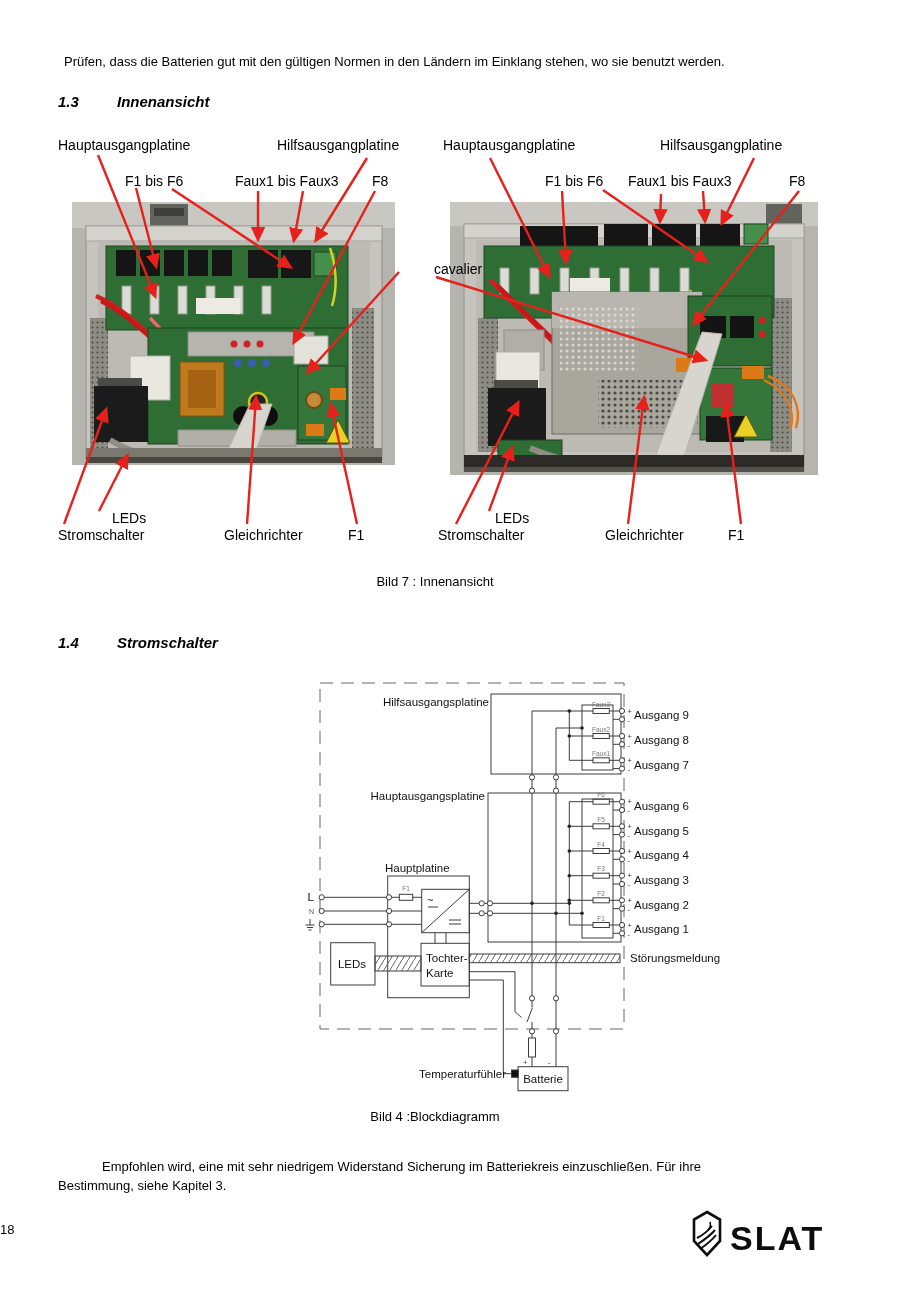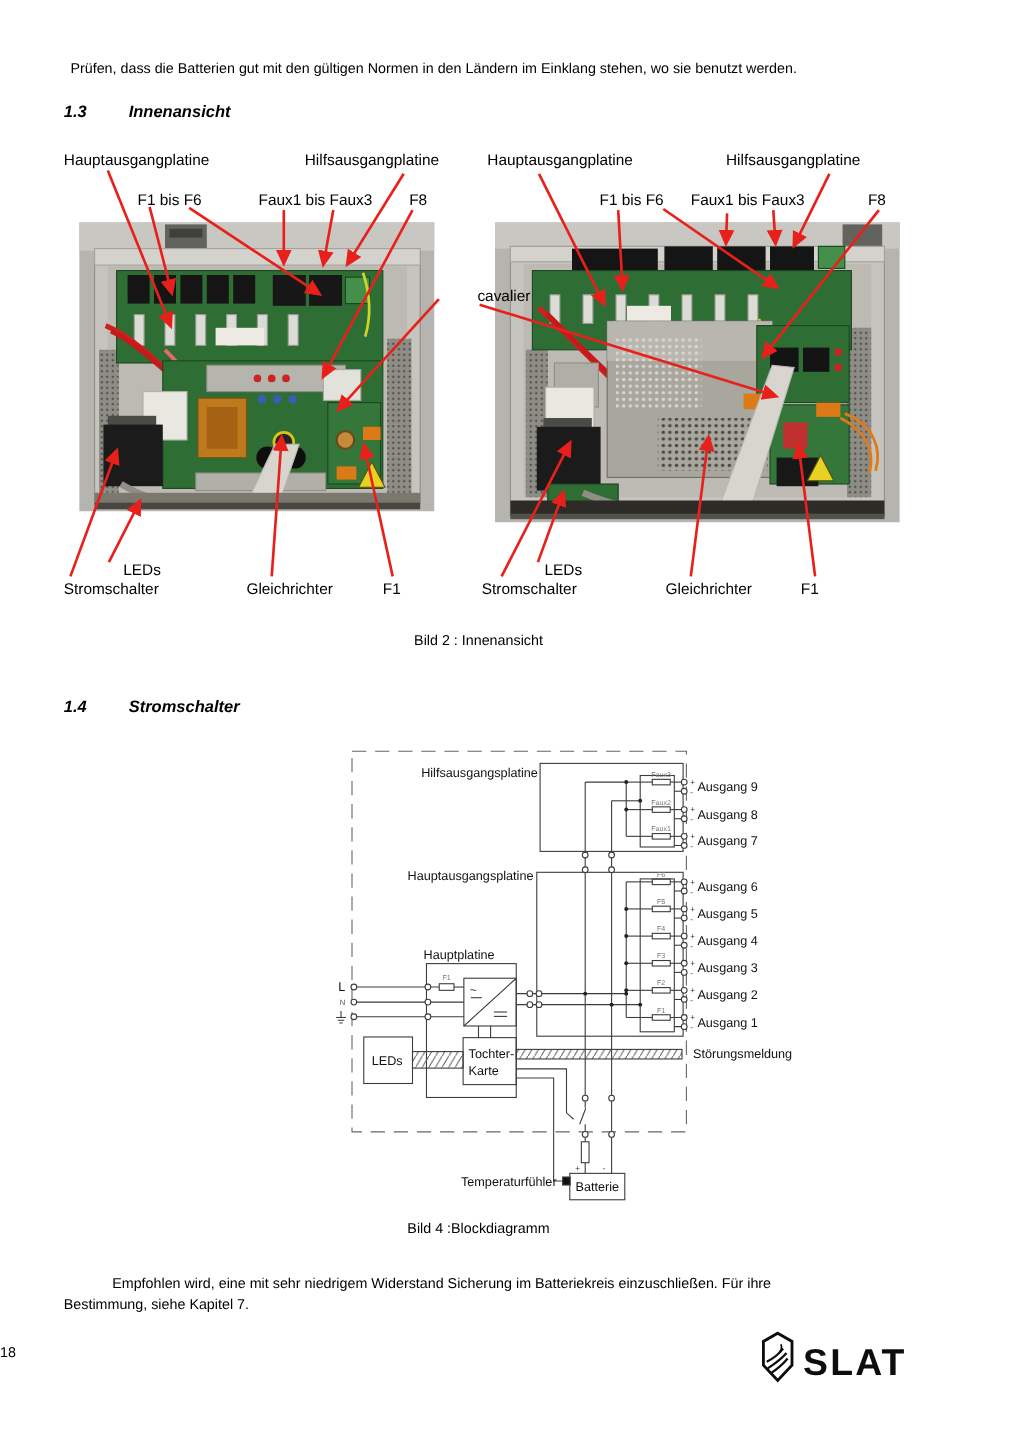--- a/index.html
+++ b/index.html
@@ -224,21 +224,21 @@
     <line x1="99" y1="511" x2="127" y2="456"></line>
     <line x1="247" y1="524" x2="256" y2="398"></line>
     <line x1="357" y1="524" x2="331" y2="405"></line>
     <line x1="456" y1="524" x2="518" y2="403"></line>
     <line x1="489" y1="511" x2="512" y2="448"></line>
     <line x1="628" y1="524" x2="644" y2="398"></line>
     <line x1="741" y1="524" x2="726" y2="405"></line>
   </g>
 </svg>
 
-<div class="abs caption" style="top:574px;">Bild 2 : Innenansicht</div>
+<div class="abs caption" style="top:574px;">Bild 7 : Innenansicht</div>
 
 <div class="abs heading" style="left:58px;top:634px;">
   <span class="num">1.4</span><span>Stromschalter</span>
 </div>
 
 <svg class="abs" style="left:300px;top:672px;" width="470" height="430" viewBox="300 672 470 430">
   <defs>
     <pattern id="hatch" width="6" height="10" patternUnits="userSpaceOnUse" patternTransform="rotate(0)">
       <path d="M0,10 L6,0" stroke="#666" stroke-width="1"></path>
     </pattern>
@@ -444,21 +444,21 @@
     <text class="dg-pm" x="523" y="1064.5">+</text>
     <text class="dg-pm" x="548" y="1064.5">-</text>
   </g>
 
   <text style="font-size:11px" x="427" y="904">~</text>
 </svg>
 
 <div class="abs caption" style="top:1109px;">Bild 4 :Blockdiagramm</div>
 
 <div class="abs body-text" style="left:58px;top:1158px;width:820px;margin-left:44px;">Empfohlen wird, eine mit sehr niedrigem Widerstand Sicherung im Batteriekreis einzuschließen. Für ihre</div>
-<div class="abs body-text" style="left:58px;top:1177px;width:820px;">Bestimmung, siehe Kapitel 7.</div>
+<div class="abs body-text" style="left:58px;top:1177px;width:820px;">Bestimmung, siehe Kapitel 3.</div>
 
 <div class="abs pagenum" style="top:1222px;">18</div>
 
 <svg class="abs" style="left:688px;top:1208px;" width="145" height="56" viewBox="0 0 145 56">
   <g fill="none" stroke="#0d0d0d">
     <path d="M19,4 L32,11.5 L32,33 L19,47 L6,33 L6,11.5 Z" stroke-width="2.6"></path>
     <path d="M10,36 C16,32 22,28 27,22" stroke-width="2"></path>
     <path d="M9,30 C15,27 20,23 24,18" stroke-width="2"></path>
     <path d="M12,41 C18,37 24,32 28,27" stroke-width="2"></path>
     <path d="M22,14 C23,17 22,20 20,22" stroke-width="1.6"></path>

